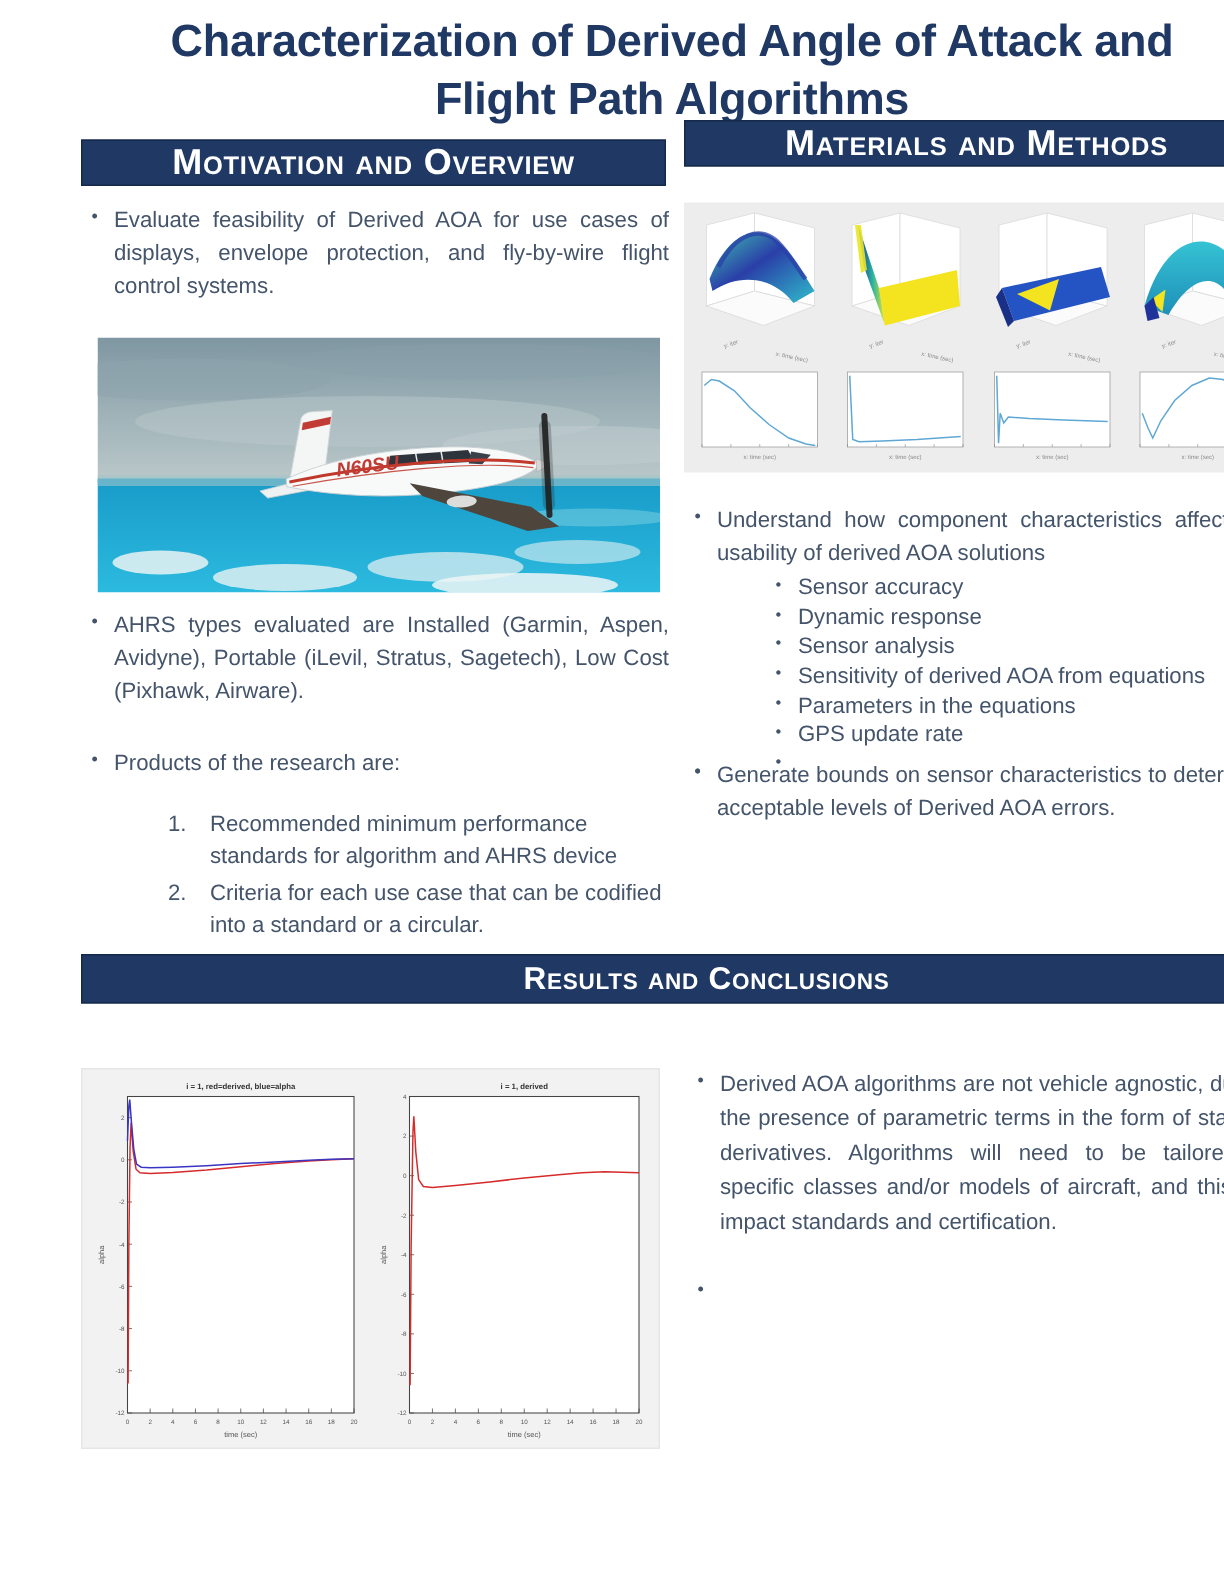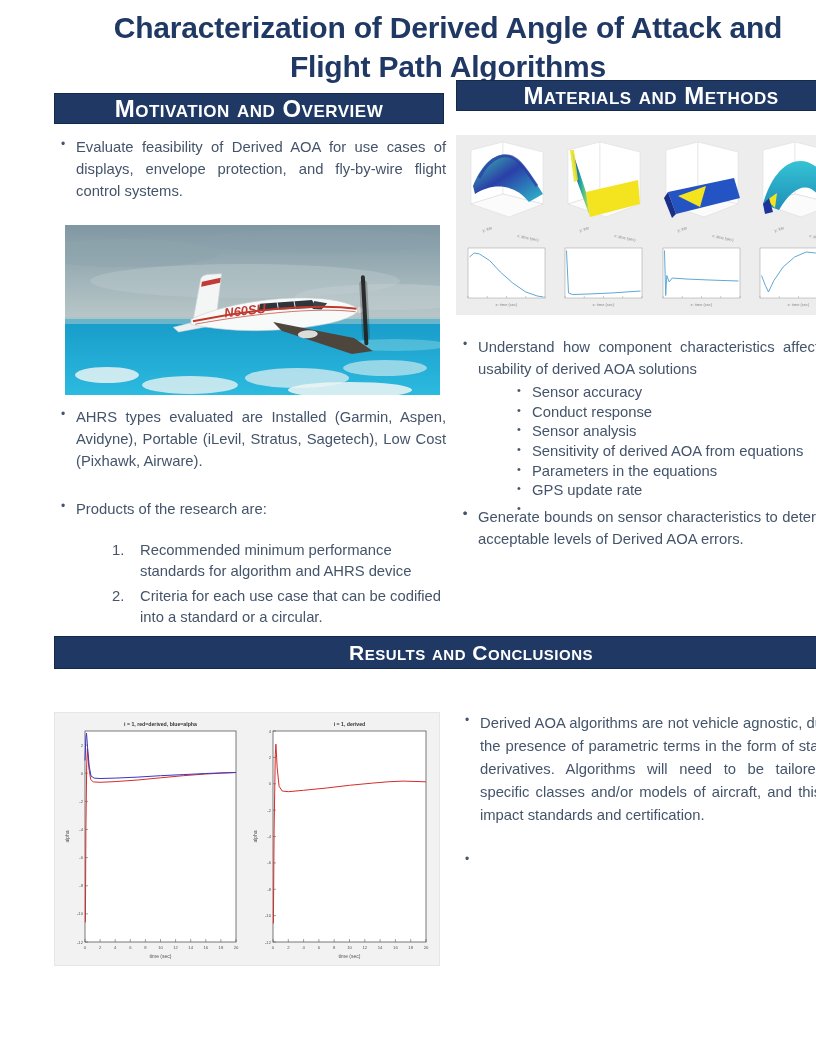--- a/index.html
+++ b/index.html
@@ -233,21 +233,21 @@
           <polyline points="8.5,31.5 12.4,41.5 15.5,48.0 20.9,36.5 30.1,23.0 41.6,13.0 53.2,8.0 62.4,9.0 72.5,15.0 82.5,26.5" fill="none" stroke="#5fa8d4" stroke-width="1"></polyline>
           <text x="45.5" y="62" font-size="4" text-anchor="middle" fill="#8a8a8a">x: time (sec)</text>
         </svg>
     </div>
   </div>
 
   <div class="tblock" id="met-text">
     <div class="b"><span class="bm">•</span><span>Understand how component characteristics affect the usability of derived AOA solutions</span></div>
     <div class="subs">
       <div class="sb"><span class="bm">•</span><span>Sensor accuracy</span></div>
-      <div class="sb"><span class="bm">•</span><span>Conduct response</span></div>
+      <div class="sb"><span class="bm">•</span><span>Dynamic response</span></div>
       <div class="sb"><span class="bm">•</span><span>Sensor analysis</span></div>
       <div class="sb"><span class="bm">•</span><span>Sensitivity of derived AOA from equations</span></div>
       <div class="sb"><span class="bm">•</span><span>Parameters in the equations</span></div>
       <div class="sb"><span class="bm">•</span><span>GPS update rate</span></div>
       <div class="sb"><span class="bm">•</span></div>
     </div>
     <div class="b" style="margin-top:5px"><span class="bm">•</span></div>
     <div class="b"><span class="bm">•</span><span>Generate bounds on sensor characteristics to determine acceptable levels of Derived AOA errors.</span></div>
   </div>
 

